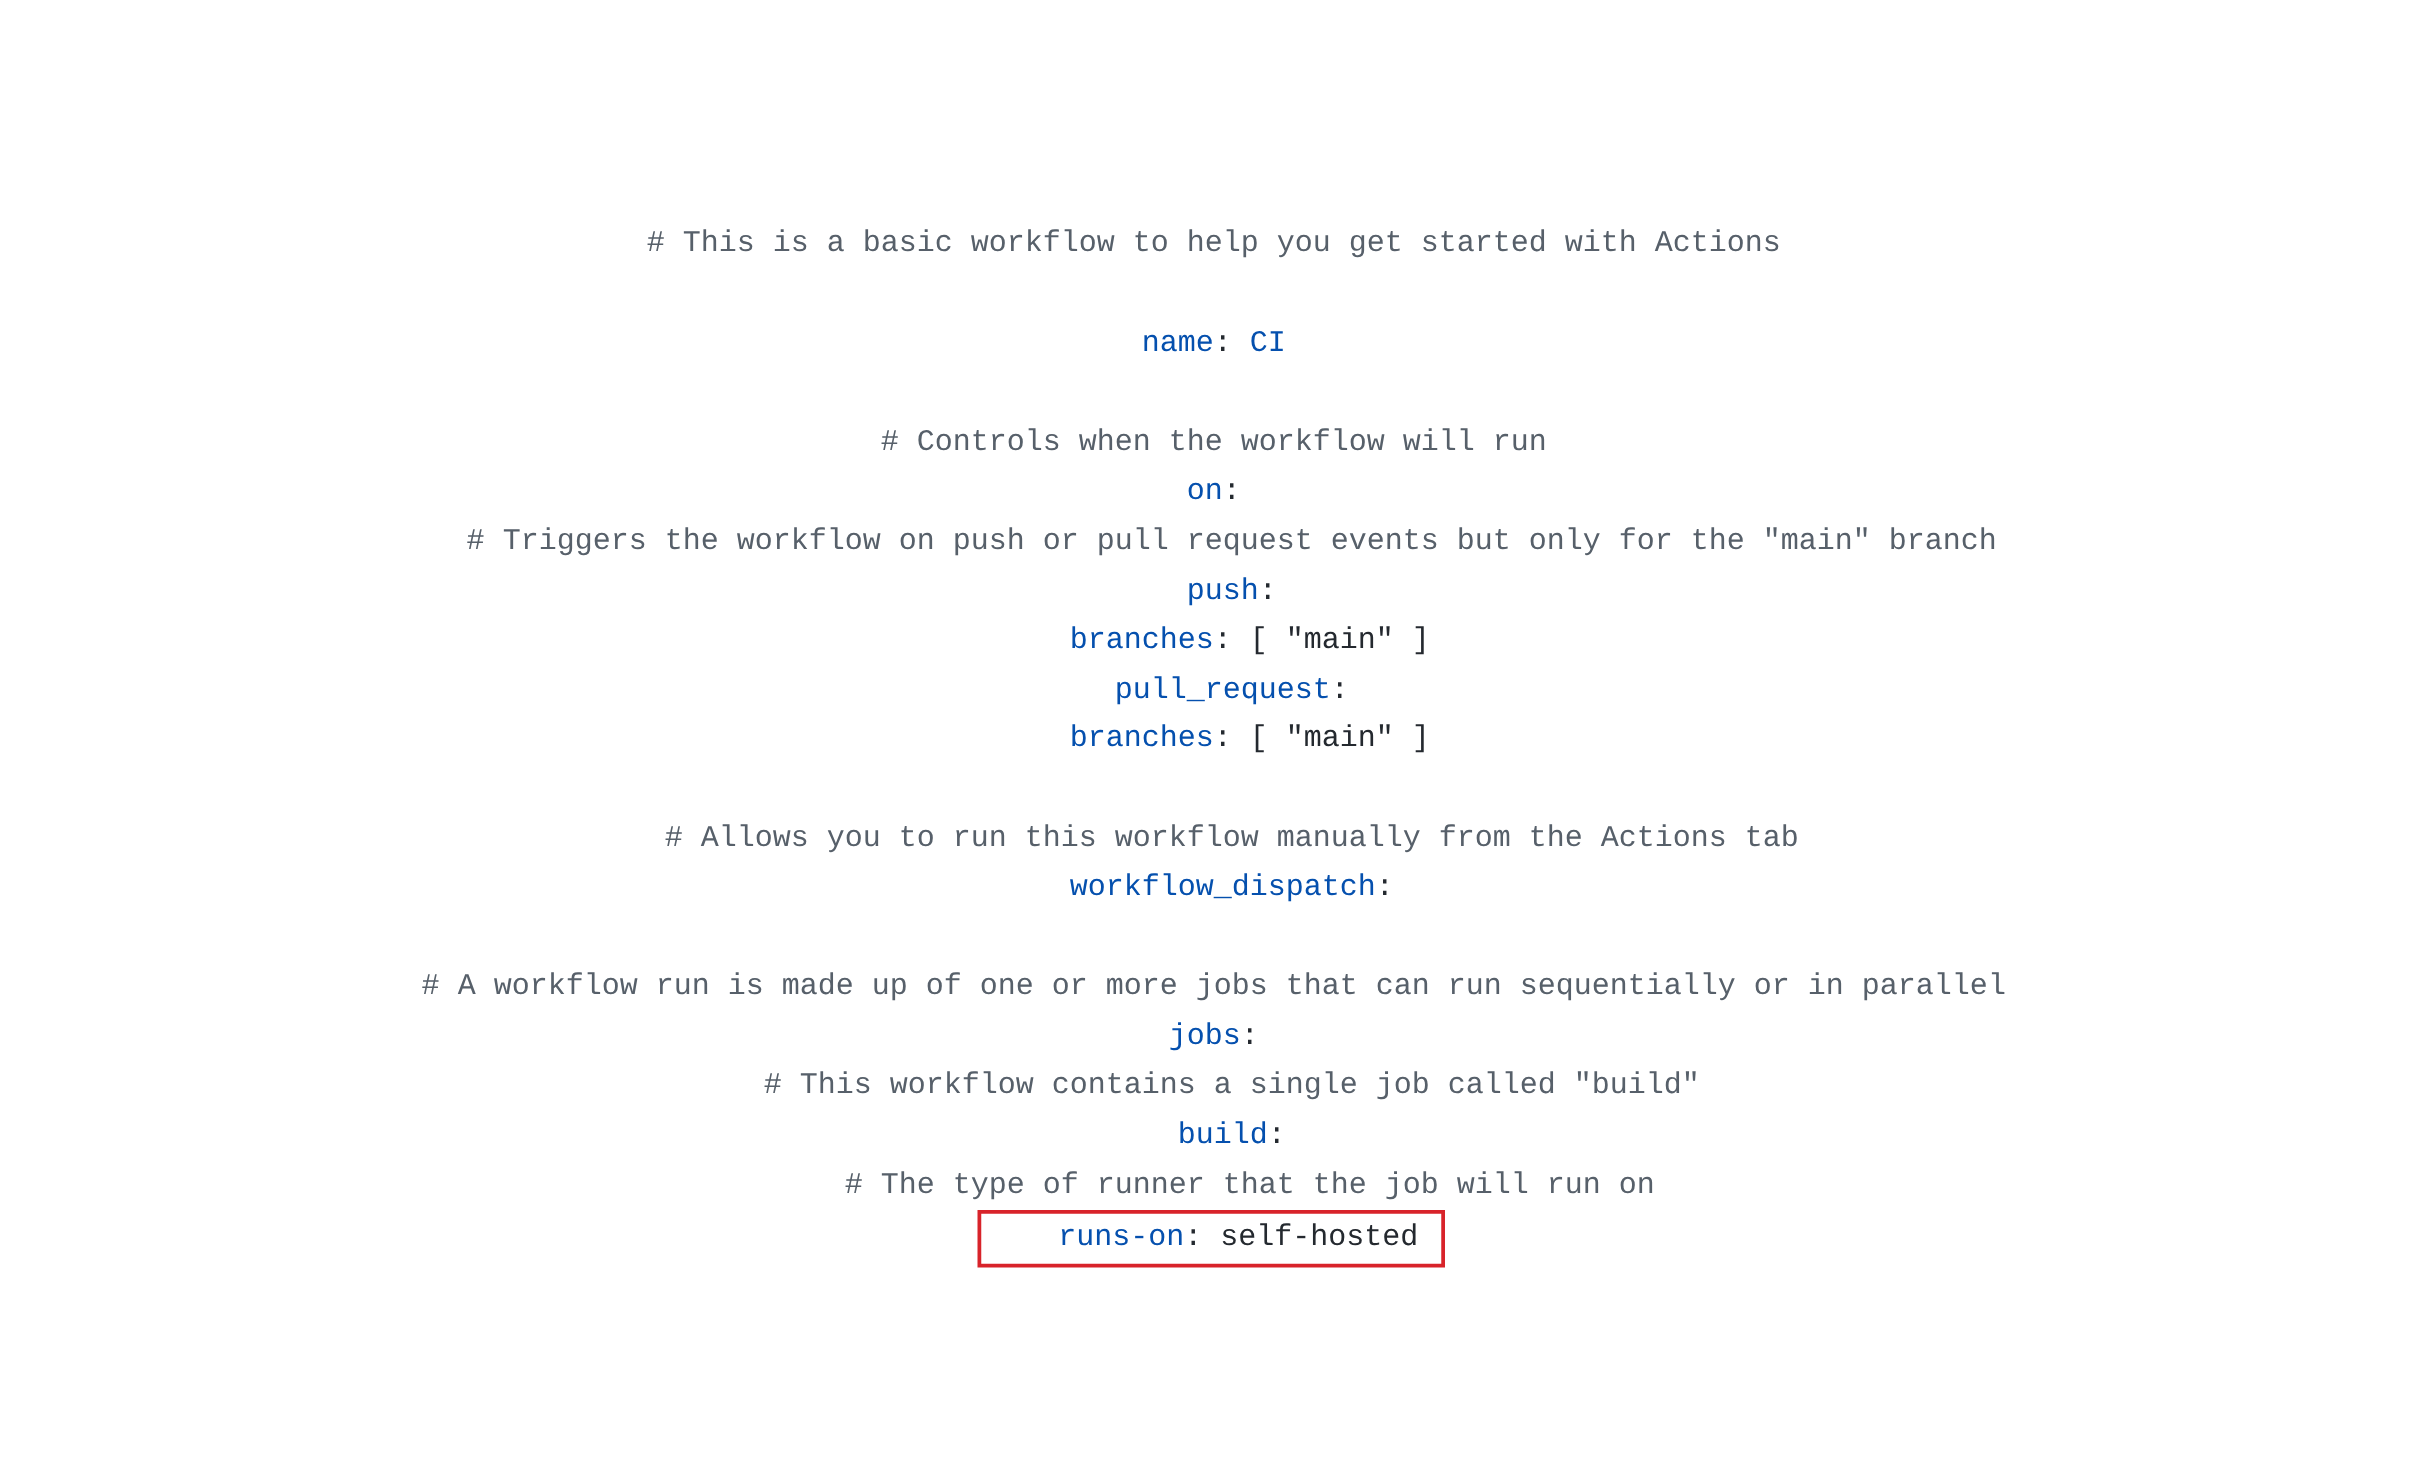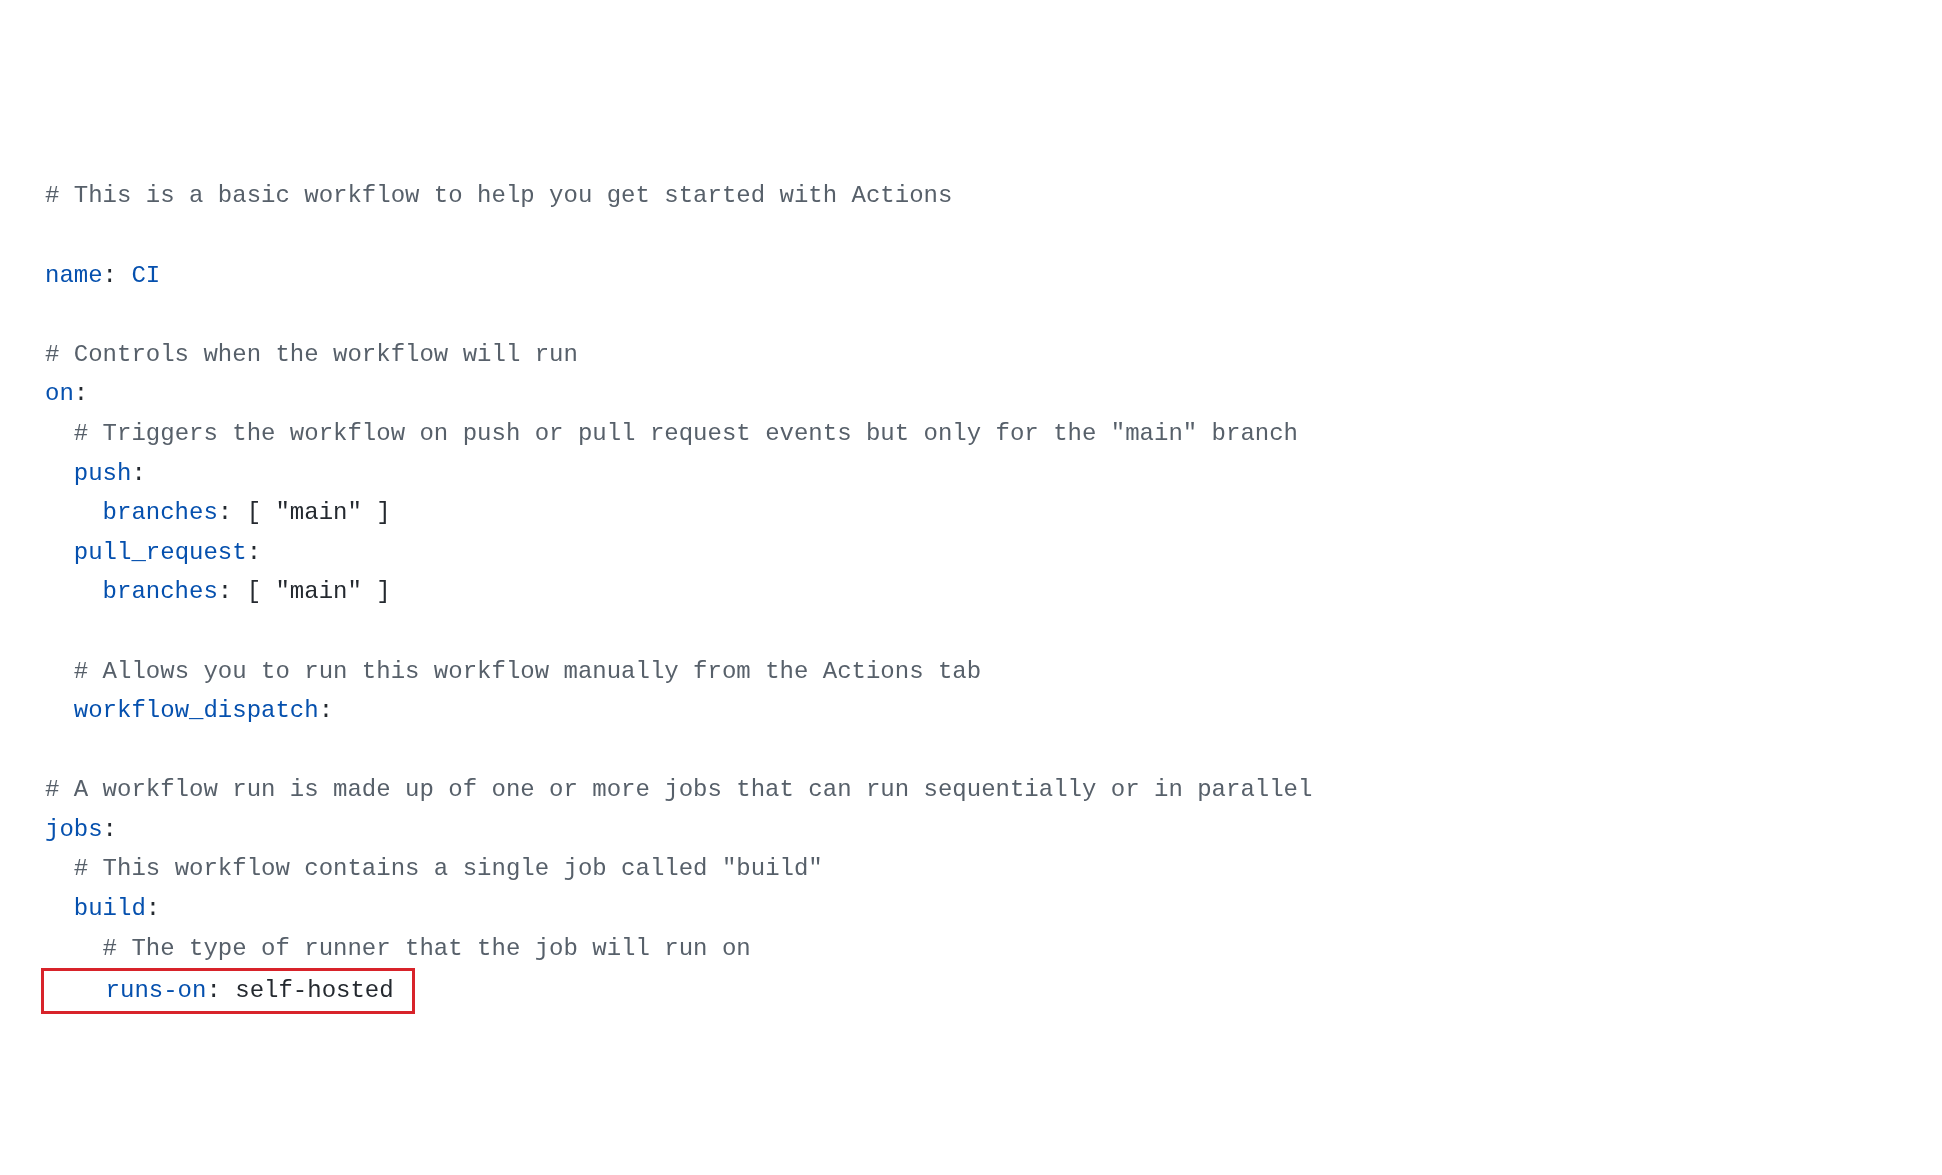--- a/index.html
+++ b/index.html
@@ -1,15 +1,15 @@
 <!DOCTYPE html>
 <html><head>
   <meta charset="utf-8">
   <style>
-    * { margin: 0; padding: 0; box-sizing: border-box; }
+    * { margin: 0; padding: 0; box-sizing: border-box; text-align: center; }
     body {
       background: #ffffff;
       font-family: ui-monospace, SFMono-Regular, "SF Mono", Menlo, Consolas, "Liberation Mono", monospace;
       font-size: 24px;
       line-height: 39.6px;
       color: #24292f;
       padding: 18px 45px;
       white-space: pre;
     }
     .code-block { display: block; }

